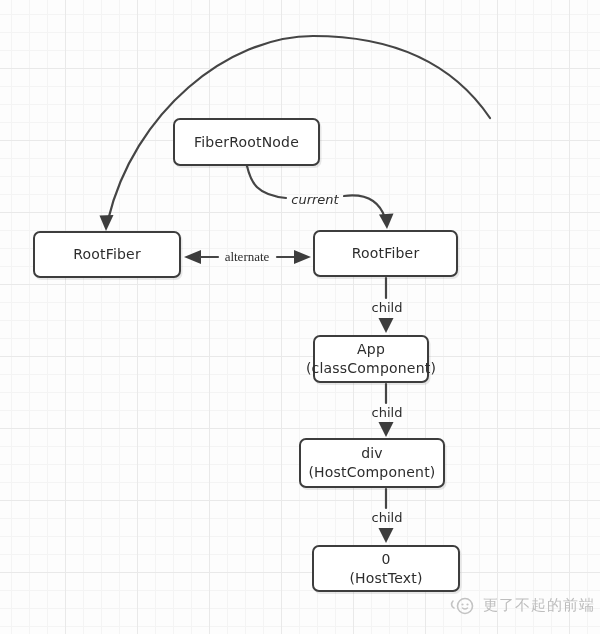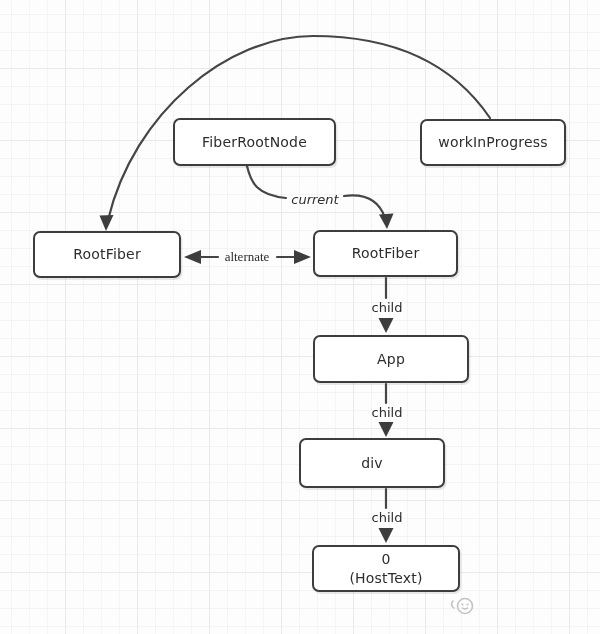--- a/index.html
+++ b/index.html
@@ -84,42 +84,41 @@
     <path d="M 386 278 L 386 298" stroke="#454545" stroke-width="2.2" stroke-linecap="round"></path>
     <polygon points="386,333 378.5,318 393.5,318" fill="#3d3d3d"></polygon>
 
     <path d="M 386 384 L 386 403" stroke="#454545" stroke-width="2.2" stroke-linecap="round"></path>
     <polygon points="386,437 378.5,422 393.5,422" fill="#3d3d3d"></polygon>
 
     <path d="M 386 489 L 386 508" stroke="#454545" stroke-width="2.2" stroke-linecap="round"></path>
     <polygon points="386,543 378.5,528 393.5,528" fill="#3d3d3d"></polygon>
   </svg>
 
-  <div class="node" style="left:173px; top:118px; width:163px; height:48px;">
+  <div class="node" style="left:173px; top:118px; width:147px; height:48px;">
     <span>FiberRootNode</span>
   </div>
 
-  <div class="node" style="left:420px; top:119px; width:146px; height:47px;">
-    <span>workInProgress</span>
-  </div>
 
   <div class="node" style="left:33px; top:231px; width:148px; height:47px;">
     <span>RootFiber</span>
   </div>
 
   <div class="node" style="left:313px; top:230px; width:145px; height:47px;">
     <span>RootFiber</span>
   </div>
 
-  <div class="node" style="left:313px; top:335px; width:156px; height:48px;">
+  <div class="node" style="left:313px; top:335px; width:116px; height:48px;">
     <span>App</span>
+    <span>(classComponent)</span>
   </div>
 
   <div class="node" style="left:299px; top:438px; width:146px; height:50px;">
     <span>div</span>
+    <span>(HostComponent)</span>
   </div>
 
   <div class="node" style="left:312px; top:545px; width:148px; height:47px;">
     <span>0</span>
     <span>(HostText)</span>
   </div>
 
   <span class="edge-label" style="left:315px; top:192px;font-style:italic;">current</span>
 
   <span class="edge-label" style="left:247px; top:249px;font-family:Liberation Serif, serif;">alternate</span>
@@ -131,15 +130,16 @@
   <span class="edge-label" style="left:387px; top:510px;">child</span>
 
   <div class="watermark">
     <svg width="28" height="20" viewBox="0 0 28 20">
       <path d="M 3 6 C 1 8, 1 12, 4 13" stroke="#c3c3c3" stroke-width="1.6" fill="none" stroke-linecap="round"></path>
       <circle cx="15" cy="11" r="7.5" stroke="#c3c3c3" stroke-width="1.6" fill="none"></circle>
       <circle cx="12.5" cy="9.5" r="1.1" fill="#c3c3c3"></circle>
       <circle cx="17.5" cy="9.5" r="1.1" fill="#c3c3c3"></circle>
       <path d="M 12.5 13 Q 15 15 17.5 13" stroke="#c3c3c3" stroke-width="1.4" fill="none" stroke-linecap="round"></path>
     </svg>
+    <span>更了不起的前端</span>
   </div>
 
 </div>
 
 </body></html>

